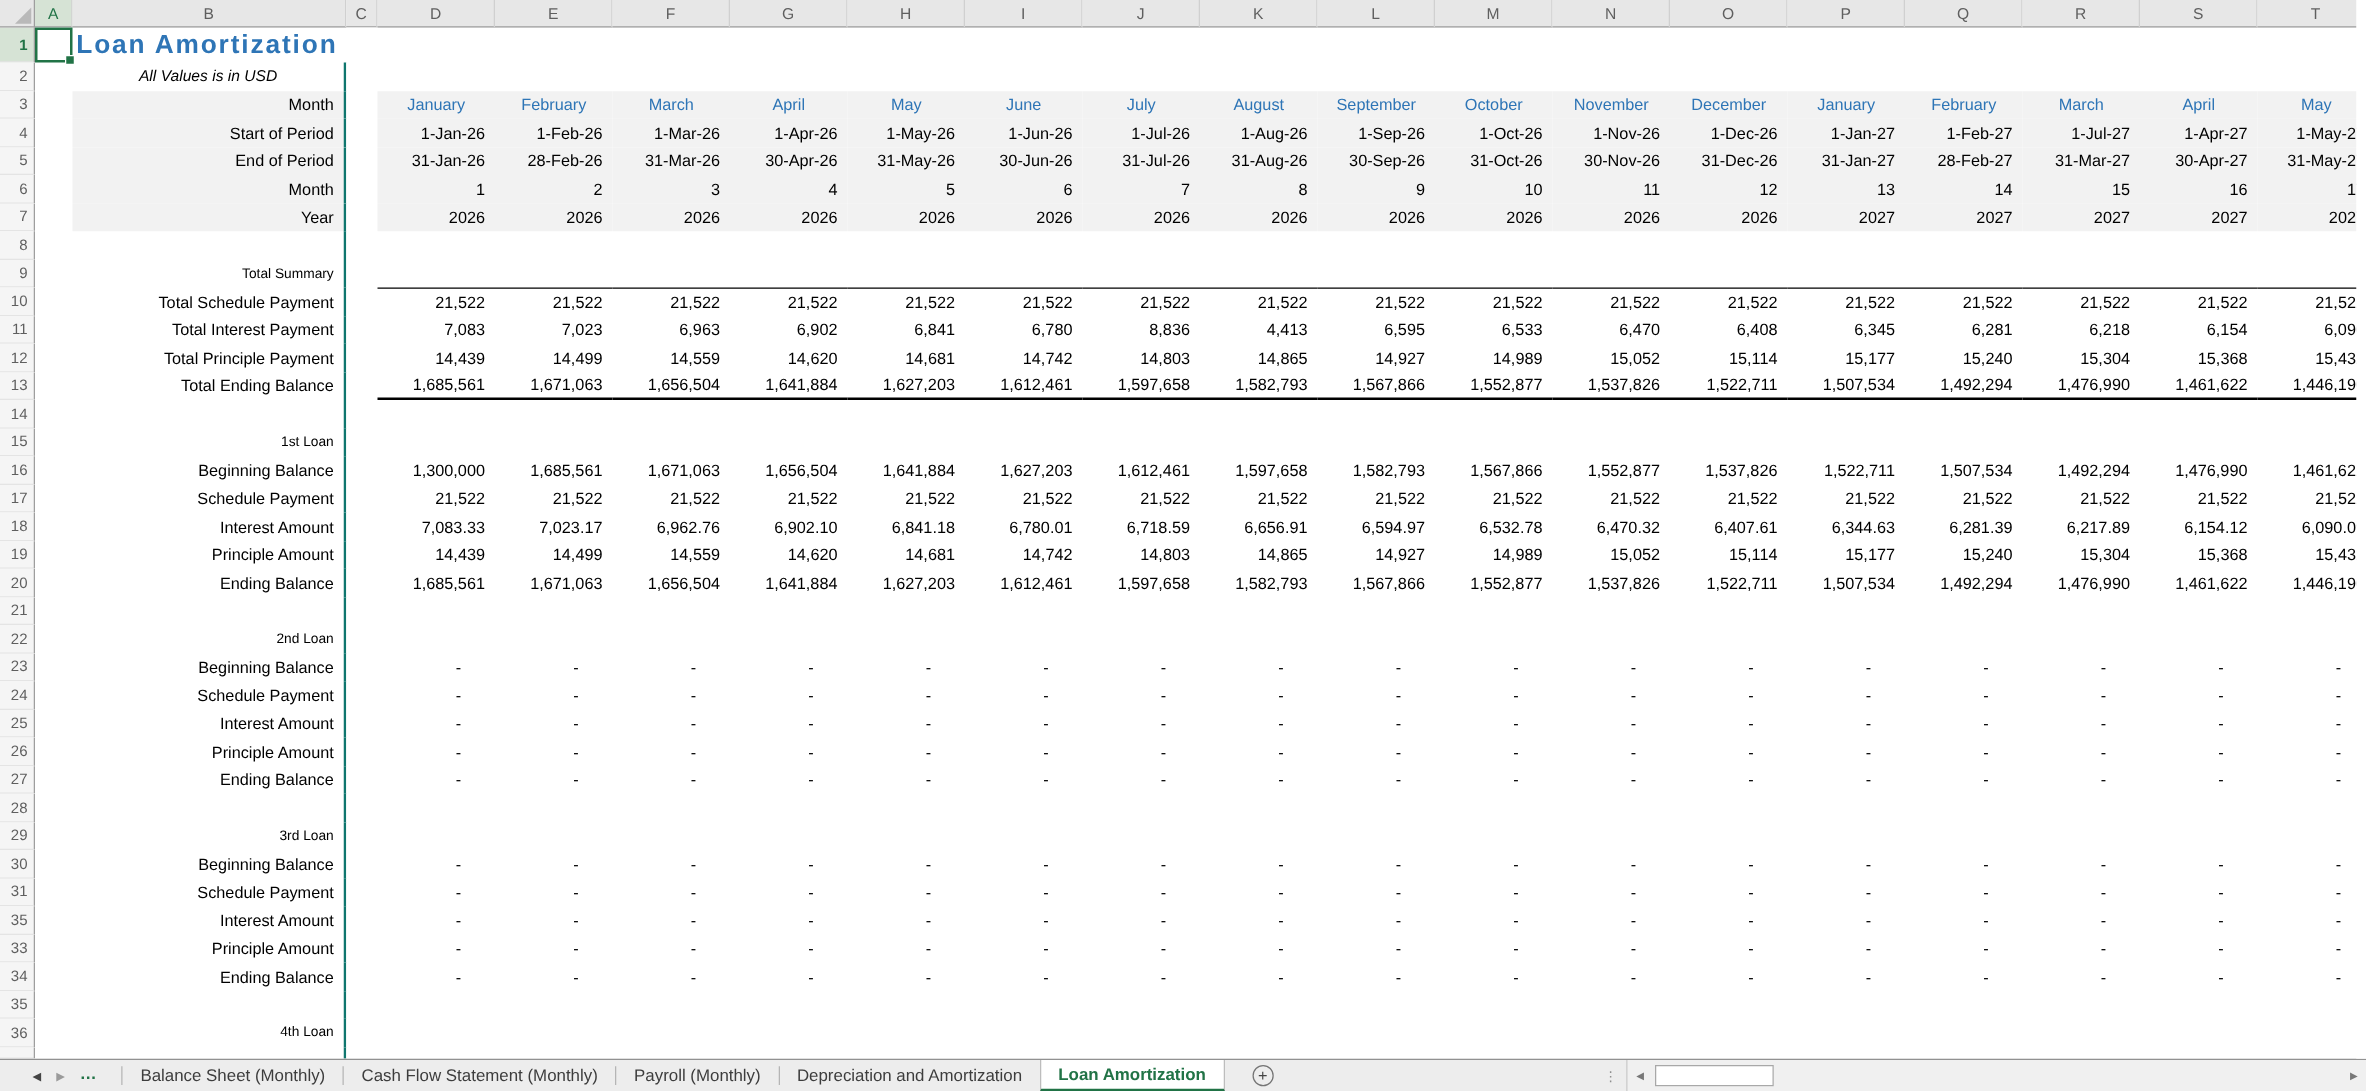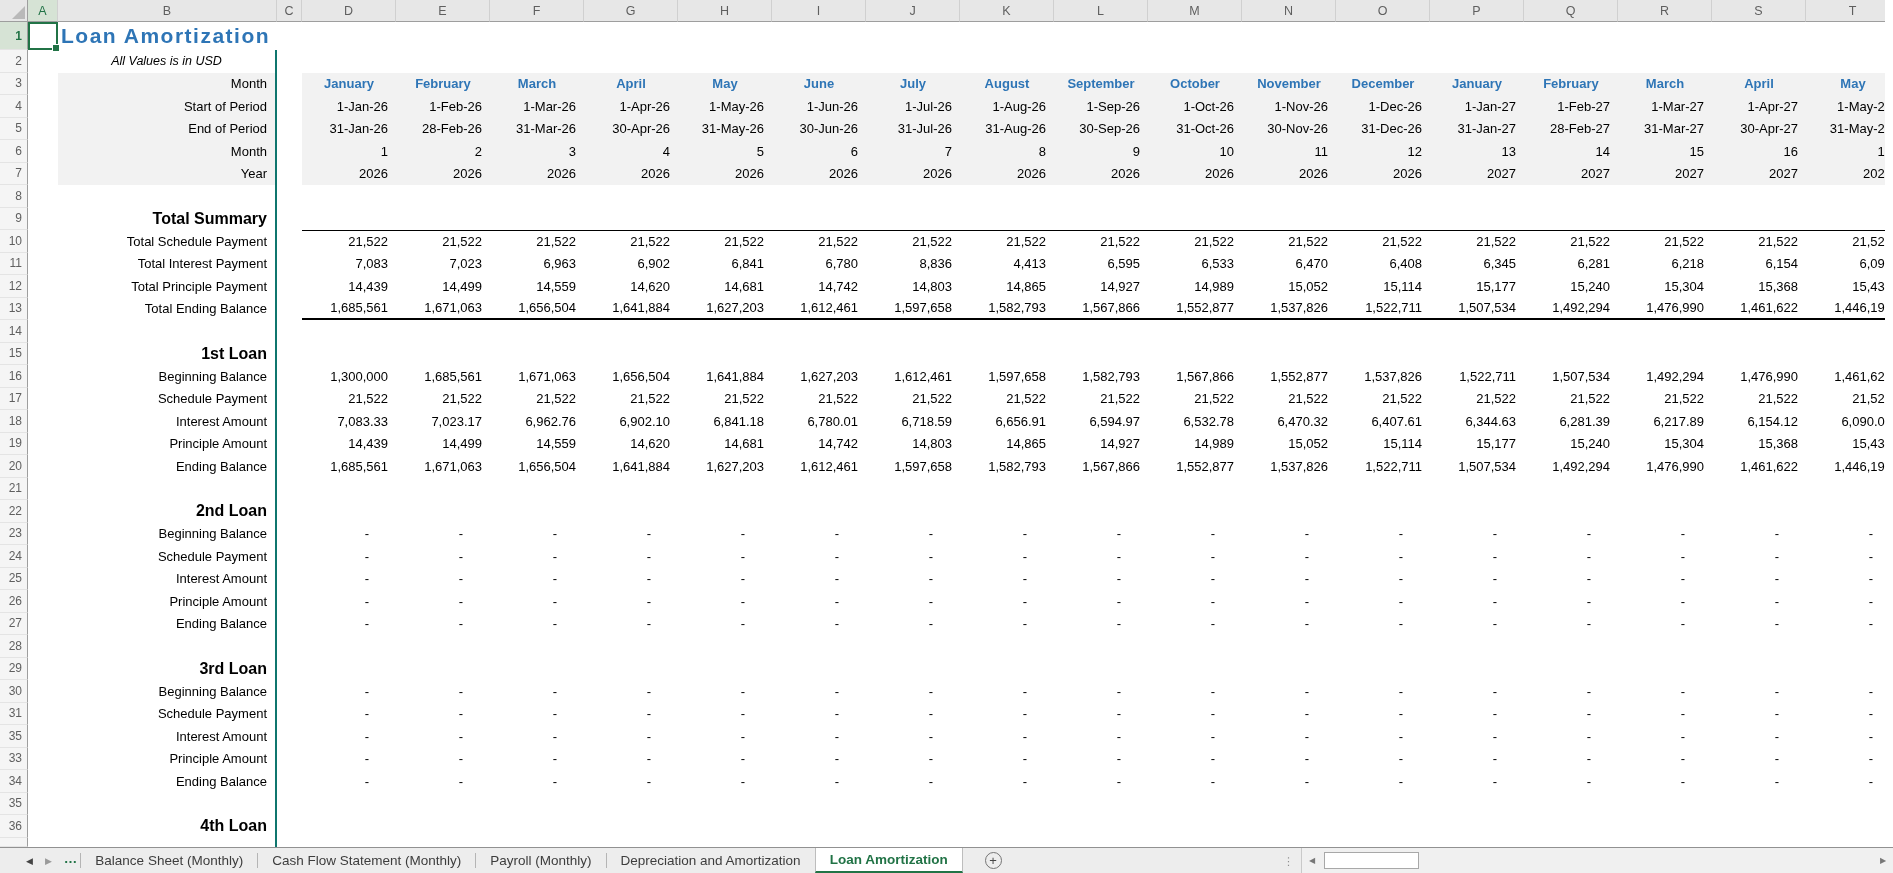--- a/index.html
+++ b/index.html
@@ -22,40 +22,40 @@
   .gut{background:#f5f5f5;border-right:1px solid #9e9e9e;border-bottom:1px solid #e4e4e4;
     color:#5f5f5f;font-size:12px;justify-content:flex-end;padding-right:5px}
   .gut.sel{background:var(--selection_tint,#d6e3d5);color:var(--excel_green,#217346);font-weight:bold}
   
   .ca{background:#fff}
   .a1{border:2px solid var(--excel_green,#217346);position:relative;z-index:3}
   .a1:after{content:"";position:absolute;right:-4px;bottom:-4px;width:6px;height:6px;
     background:var(--excel_green,#217346);border:1px solid #fff}
   .cb{justify-content:flex-end;padding-right:8px;border-right:2px solid #0f766e}
   .cb.hlab{font-weight:normal}
-  .cb.sec{font-weight:bold;font-size:16px}
+  .cb.sec{font-weight:normal;font-size:11px}
   .cb.title{justify-content:flex-start;padding-left:3px;border-right:none;
     font-weight:bold;font-size:21px;letter-spacing:1.5px;color:var(--accent_blue,#2e75b6)}
   .cb.subtitle{justify-content:center;padding-right:0;font-style:italic;font-size:12.5px}
   .cc{background:#fff}
   .cv{justify-content:flex-end;padding-right:8px}
-  .cv.m{justify-content:center;padding-right:0;font-weight:bold;color:var(--accent_blue,#2e75b6)}
+  .cv.m{justify-content:center;padding-right:0;font-weight:normal;color:var(--accent_blue,#2e75b6)}
   .cv.dash{padding-right:27px}
   .band{background:var(--band_bg,#f2f2f2)}
   .tl{border-top:1px solid #000}
   .bl{border-bottom:2px solid #000}
   .mask{position:absolute;right:0;top:0;width:8px;height:847px;background:#fff;z-index:6}
   
   .tabbar{position:relative;height:26px;background:#ededed;border-top:1px solid #919191;
     display:flex;align-items:stretch;font-size:13.5px;color:#3d3d3d}
   .nav{display:flex;align-items:center;padding-left:26px;gap:12px}
   .navbtn{font-size:9px;color:#444}
   .navbtn.dim{color:#9a9a9a}
   .dots{color:var(--excel_green,#217346);font-weight:bold;letter-spacing:1px;padding-bottom:4px}
-  .tabs{display:flex;align-items:stretch;margin-left:2px}
+  .tabs{display:flex;align-items:stretch;margin-left:19px}
   .tsep{width:1px;height:15px;background:#b5b5b5;align-self:center}
   .tab{display:flex;align-items:center;padding:0 14px;cursor:pointer}
   .tab.active{background:#fff;color:var(--excel_green,#217346);font-weight:bold;
     border-bottom:2px solid var(--excel_green,#217346);
     border-left:1px solid #bdbdbd;border-right:1px solid #bdbdbd}
   .plus{width:17px;height:17px;border:1px solid #757575;border-radius:50%;align-self:center;
     display:flex;align-items:center;justify-content:center;font-size:13px;color:#444;margin-left:22px;line-height:1}
   .vdots{position:absolute;left:1283px;top:0;height:26px;display:flex;align-items:center;
     color:#8f8f8f;font-size:11px;letter-spacing:0}
   .hscroll{position:absolute;left:1301px;right:0;top:0;height:25px;background:#f0f0f0;
@@ -165,21 +165,21 @@
         <div class="cv band">1-May-26</div>
         <div class="cv band">1-Jun-26</div>
         <div class="cv band">1-Jul-26</div>
         <div class="cv band">1-Aug-26</div>
         <div class="cv band">1-Sep-26</div>
         <div class="cv band">1-Oct-26</div>
         <div class="cv band">1-Nov-26</div>
         <div class="cv band">1-Dec-26</div>
         <div class="cv band">1-Jan-27</div>
         <div class="cv band">1-Feb-27</div>
-        <div class="cv band">1-Mar-27</div>
+        <div class="cv band">1-Jul-27</div>
         <div class="cv band">1-Apr-27</div>
         <div class="cv band">1-May-27</div>
         <div class="gut">5</div>
         <div class="ca"></div>
         <div class="cb hlab band">End of Period</div>
         <div class="cc"></div>
         <div class="cv band">31-Jan-26</div>
         <div class="cv band">28-Feb-26</div>
         <div class="cv band">31-Mar-26</div>
         <div class="cv band">30-Apr-26</div>

